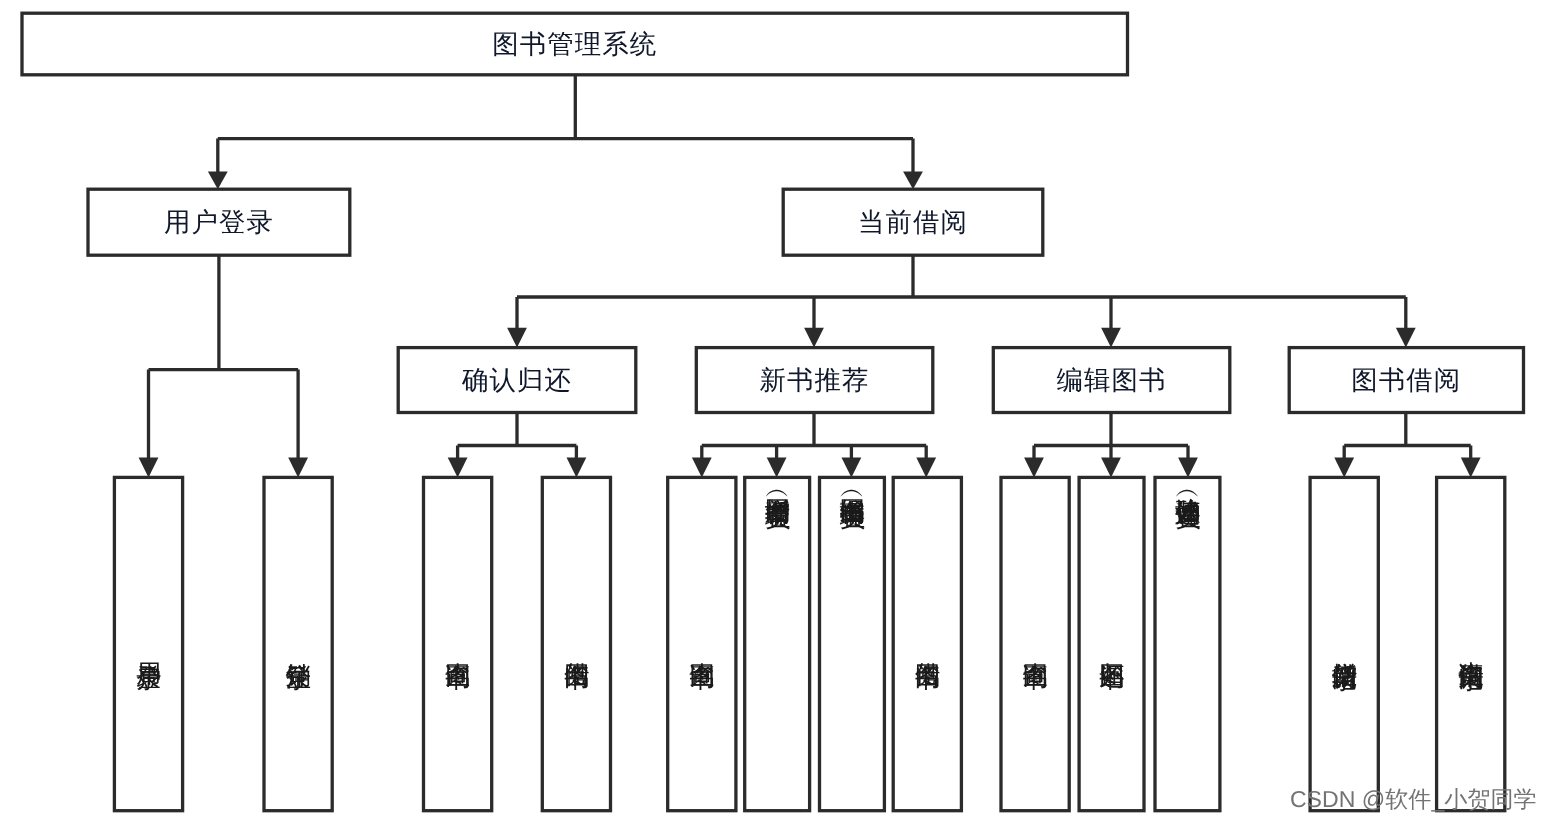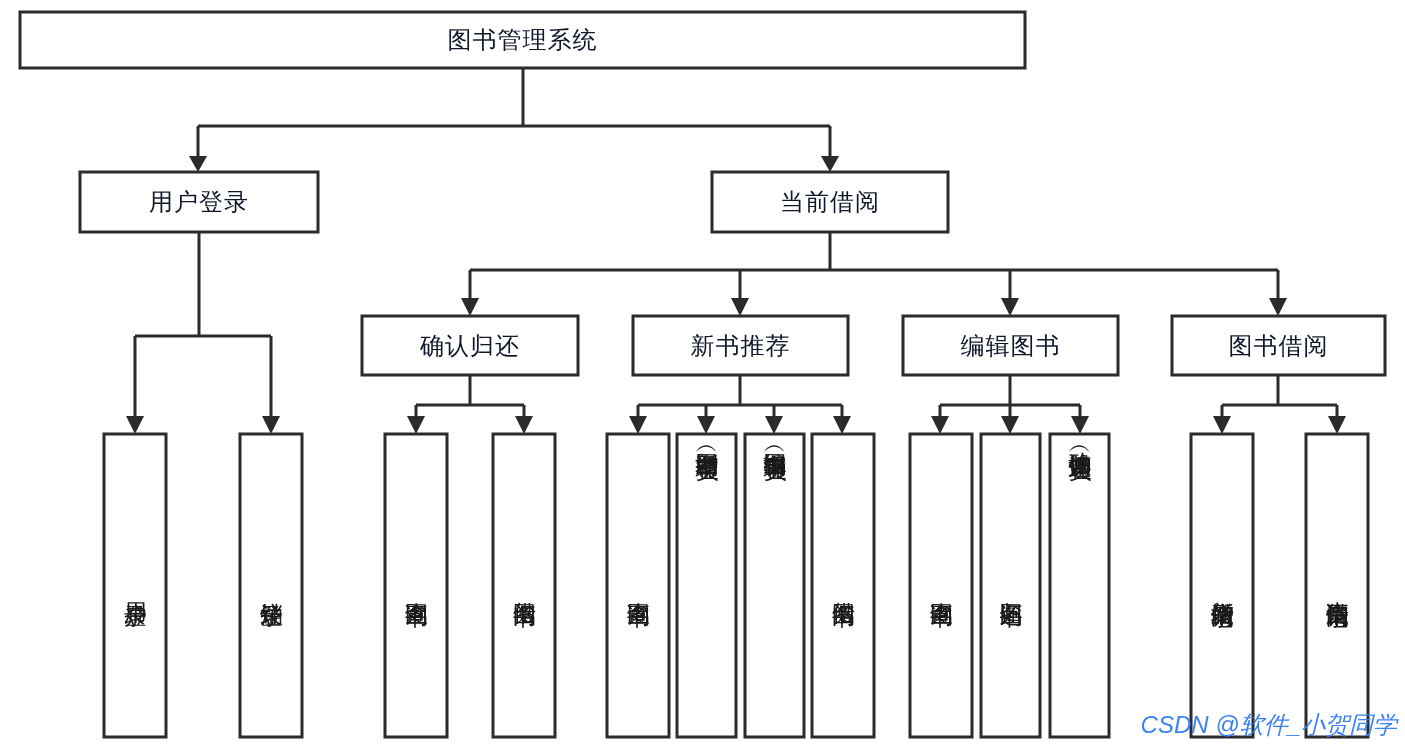--- a/index.html
+++ b/index.html
@@ -72,25 +72,24 @@
     font-size: 24px;
     color: #0f172a;
     letter-spacing: 1px;
     white-space: nowrap;
   }
   #watermark {
     position: absolute;
     right: 8px;
     bottom: 6px;
     font-family: "Liberation Sans", "DejaVu Sans", sans-serif;
-    font-size: 24px;
-    color: #3b82f6;
+    font-size: 21px;
+    color: #737373;
     white-space: nowrap;
     user-select: none;
-    font-style: italic;
   }
 </style>
 </head>
 <body>
 
 <div id="diagram-root">
 
   <svg id="flow-svg" viewBox="0 0 1405 747">
 
     <rect class="node-rect" x="20" y="12" width="1005" height="56"></rect>

